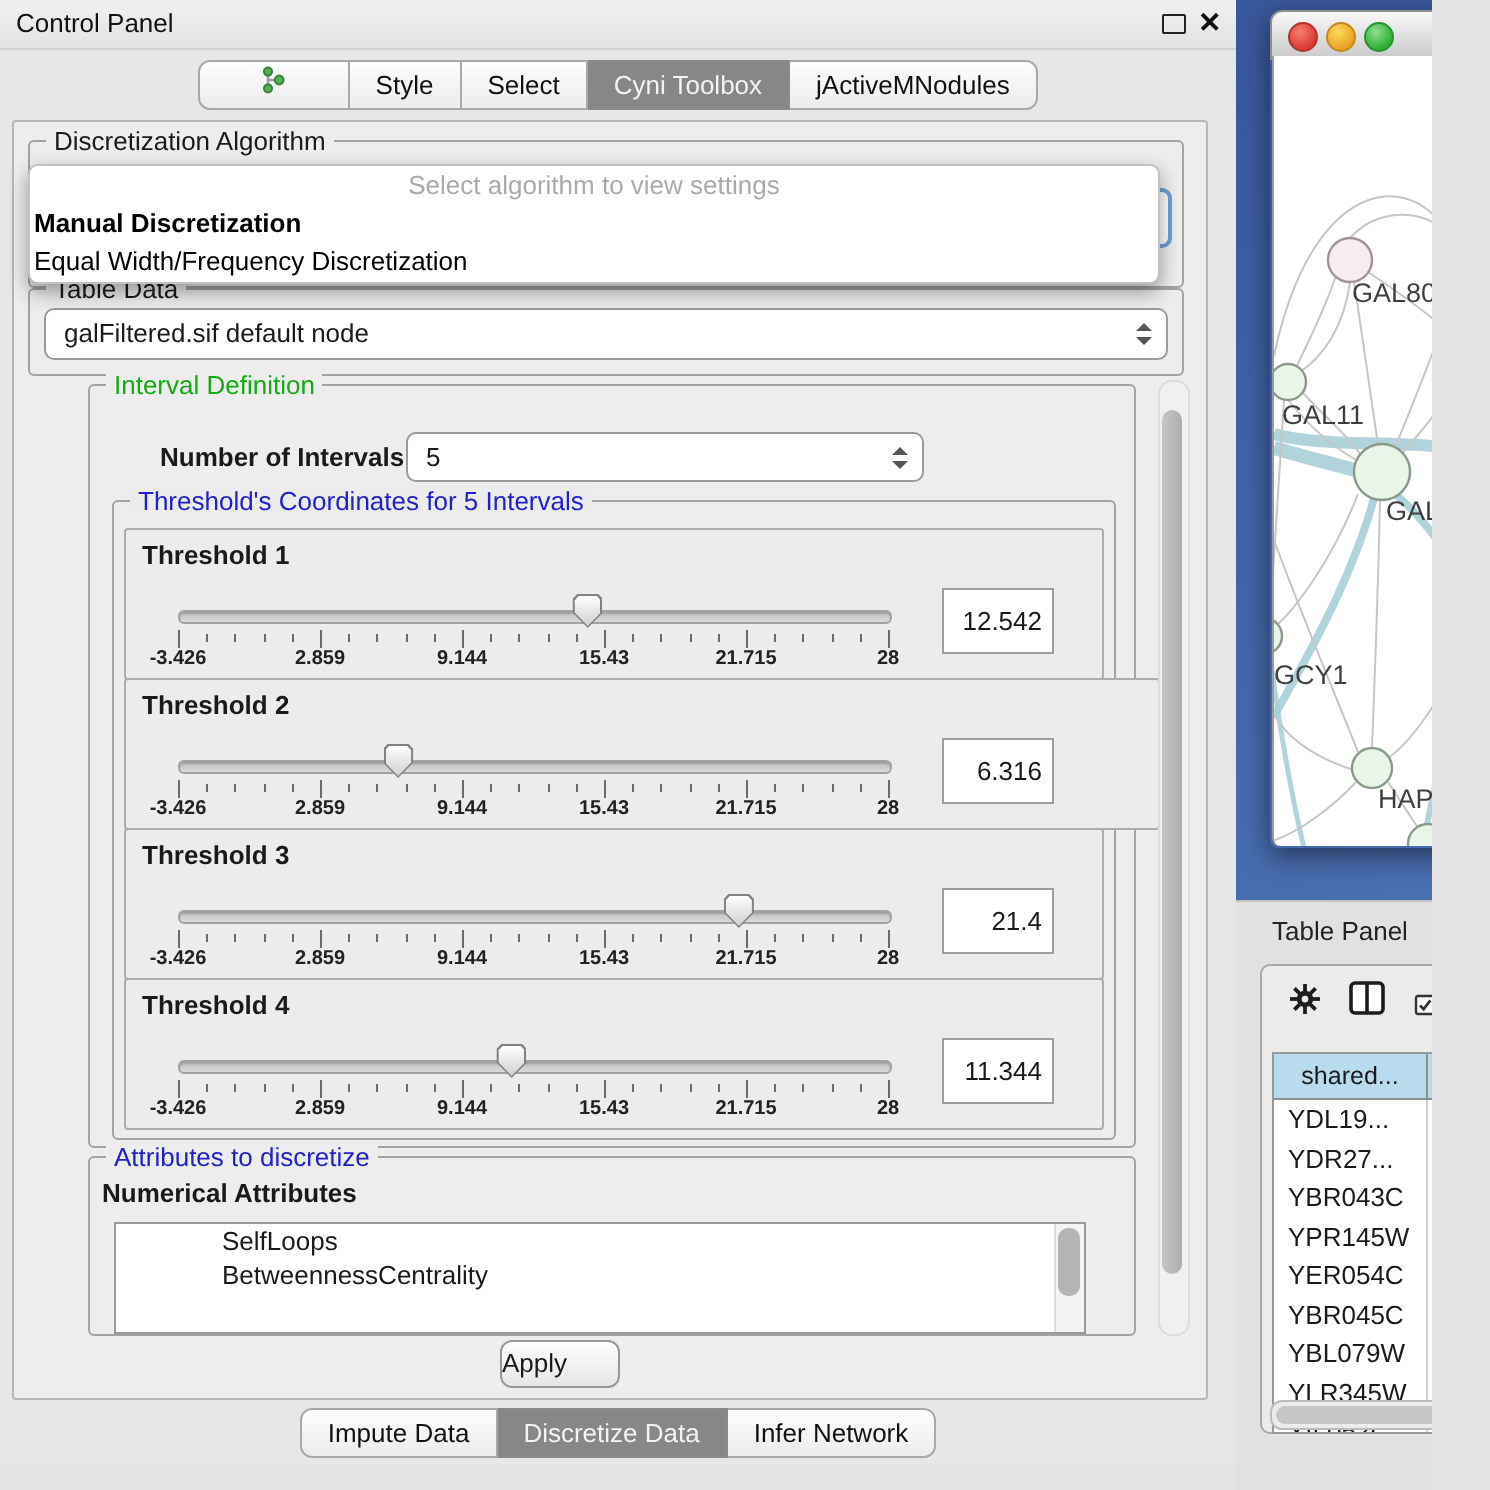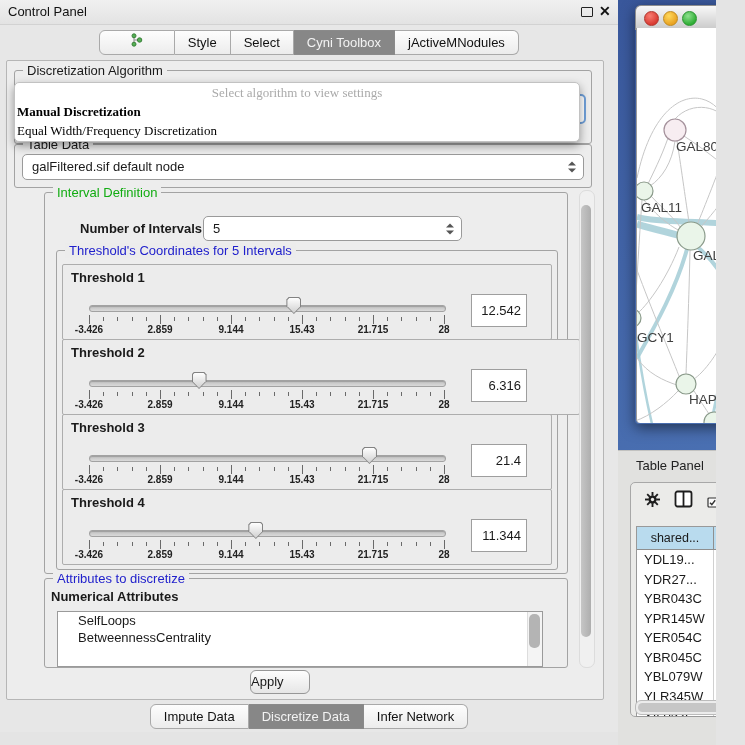--- a/index.html
+++ b/index.html
@@ -23,42 +23,42 @@
   .gtitle.blue{color:var(--blue,#2121cc);}
   
   .combo{position:absolute;background:#fff;border:1px solid #9a9a9a;border-radius:5px;}
   .combo .cv{position:absolute;left:9px;top:0;right:22px;line-height:24px;white-space:nowrap;overflow:hidden;}
   .spin{position:absolute;right:8px;top:50%;transform:translateY(-50%);width:7px;height:11px;}
   .spin i{position:absolute;left:0;width:0;height:0;border-left:4px solid transparent;border-right:4px solid transparent;}
   .spin i.up{top:0;border-bottom:4px solid #555;}
   .spin i.dn{bottom:0;border-top:4px solid #555;}
   .algocombo{left:20px;top:94px;width:562px;height:26px;border:2px solid var(--focus,#6f9fd8);}
   
-  .popup{position:absolute;left:14px;top:82px;width:564px;height:58px;background:#fff;border:1px solid #c2c2c2;border-radius:5px;box-shadow:0 4px 10px rgba(0,0,0,.38);z-index:5;font-family:Liberation Serif, serif;}
+  .popup{position:absolute;left:14px;top:82px;width:564px;height:58px;background:#fff;border:1px solid #c2c2c2;border-radius:5px;box-shadow:0 4px 10px rgba(0,0,0,.38);z-index:5;}
   .popup .ph{height:19px;line-height:19px;text-align:center;color:#aaa;}
   .popup .pi{height:19px;line-height:19px;padding-left:2px;color:#000;white-space:nowrap;overflow:hidden;}
   .popup .pi.b{font-weight:bold;}
   
   .thr{position:absolute;left:62px;width:488px;height:74px;background:#ececec;border:1px solid #adadad;border-radius:2px;}
   .thr-label{position:absolute;left:8px;top:5px;font-weight:bold;}
   .track{position:absolute;left:26px;top:40px;width:355px;height:5px;border-radius:3px;background:linear-gradient(#bfbfbf,#dadada);border:1px solid #a2a2a2;box-shadow:inset 0 1px 1px rgba(0,0,0,.18);}
   .handle{position:absolute;top:32px;width:15px;height:17px;z-index:2;}
   .handle .h-o{position:absolute;inset:0;background:#828282;clip-path:polygon(15% 0,85% 0,100% 14%,100% 55%,50% 100%,0 55%,0 14%);}
   .handle .h-i{position:absolute;inset:1px;background:linear-gradient(#fefefe,#d0d0d0);clip-path:polygon(15% 0,85% 0,100% 14%,100% 55%,50% 100%,0 55%,0 14%);}
   .ticks{position:absolute;left:26px;top:50px;width:356px;height:9px;}
   .ticks i{position:absolute;top:2px;width:1px;height:4px;background:#6a6a6a;}
   .ticks i.maj{top:0;height:9px;}
   .tlabels{position:absolute;left:26px;top:59px;width:356px;height:12px;}
   .tlabels span{position:absolute;width:60px;margin-left:-30px;text-align:center;font-size:10px;font-weight:bold;color:#222;}
   .valbox{position:absolute;left:408px;top:29px;width:54px;height:31px;background:#fff;border:1px solid #9e9e9e;}
   .valbox span{position:absolute;right:5px;top:0;line-height:31px;}
   
   .attr-sub{position:absolute;left:6px;top:10px;font-weight:bold;}
   .alist{position:absolute;left:12px;top:32px;width:484px;height:54px;background:#fff;border:1px solid #9a9a9a;overflow:hidden;}
-  .alist .li{height:17px;line-height:17px;padding-left:20px;white-space:nowrap;}
+  .alist .li{height:17px;line-height:17px;padding-left:9px;white-space:nowrap;margin-left:44px;}
   .alist .vsb{position:absolute;right:0;top:0;bottom:0;width:14px;background:#f4f4f4;border-left:1px solid #ddd;}
   .alist .vsb i{position:absolute;left:1px;top:2px;width:11px;height:34px;border-radius:5px;background:#b4b4b4;}
   .mainsb{position:absolute;left:579px;top:190px;width:14px;height:476px;background:#f0f0f0;border:1px solid #dcdcdc;border-radius:7px;}
   .mainsb i{position:absolute;left:1px;top:14px;width:10px;height:432px;border-radius:5px;background:linear-gradient(90deg,#c6c6c6,#aeaeae);}
   .applybtn{position:absolute;left:250px;top:670px;width:58px;height:22px;line-height:22px;text-align:left;background:linear-gradient(#fdfdfd,#e6e6e6);border:1px solid #979797;border-radius:6px;}
   .botsegbar{position:absolute;left:0;top:704px;width:618px;display:flex;justify-content:center;}
   
   .desktop{position:absolute;left:618px;top:0;width:127px;height:450px;background:linear-gradient(155deg,#39579b,#4a70b2);}
   .macwin{position:absolute;left:635px;top:5px;width:120px;height:419px;border-radius:6px 6px 4px 4px;box-shadow:0 4px 14px rgba(0,0,0,.5);}
   .mw-title{position:absolute;left:0;top:0;right:0;height:23px;background:linear-gradient(#f8f8f8,#cacaca);border:1px solid #8e8e8e;border-bottom:1px solid #9a9a9a;border-radius:6px 6px 0 0;}

